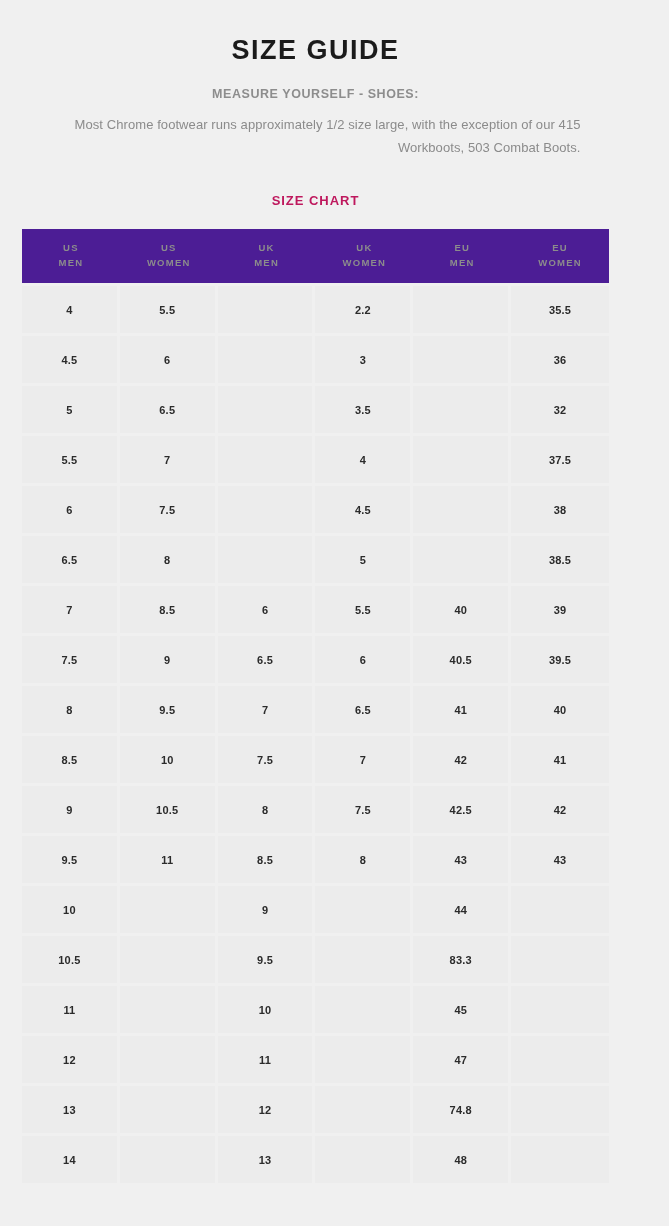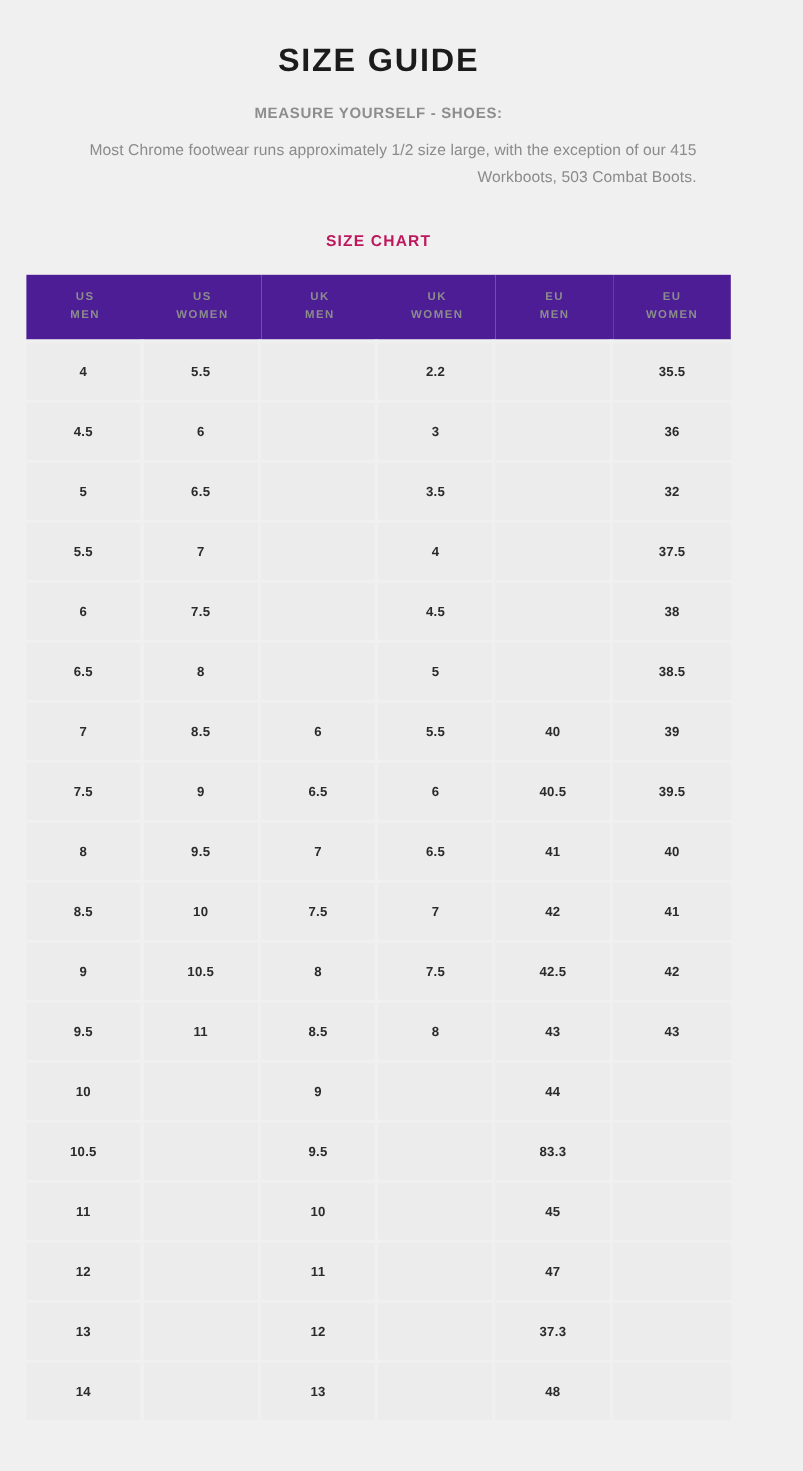--- a/index.html
+++ b/index.html
@@ -282,21 +282,21 @@
             <td>11</td>
             <td></td>
             <td>47</td>
             <td></td>
           </tr>
           <tr>
             <td>13</td>
             <td></td>
             <td>12</td>
             <td></td>
-            <td>37.3</td>
+            <td>74.8</td>
             <td></td>
           </tr>
           <tr>
             <td>14</td>
             <td></td>
             <td>13</td>
             <td></td>
             <td>48</td>
             <td></td>
           </tr>

